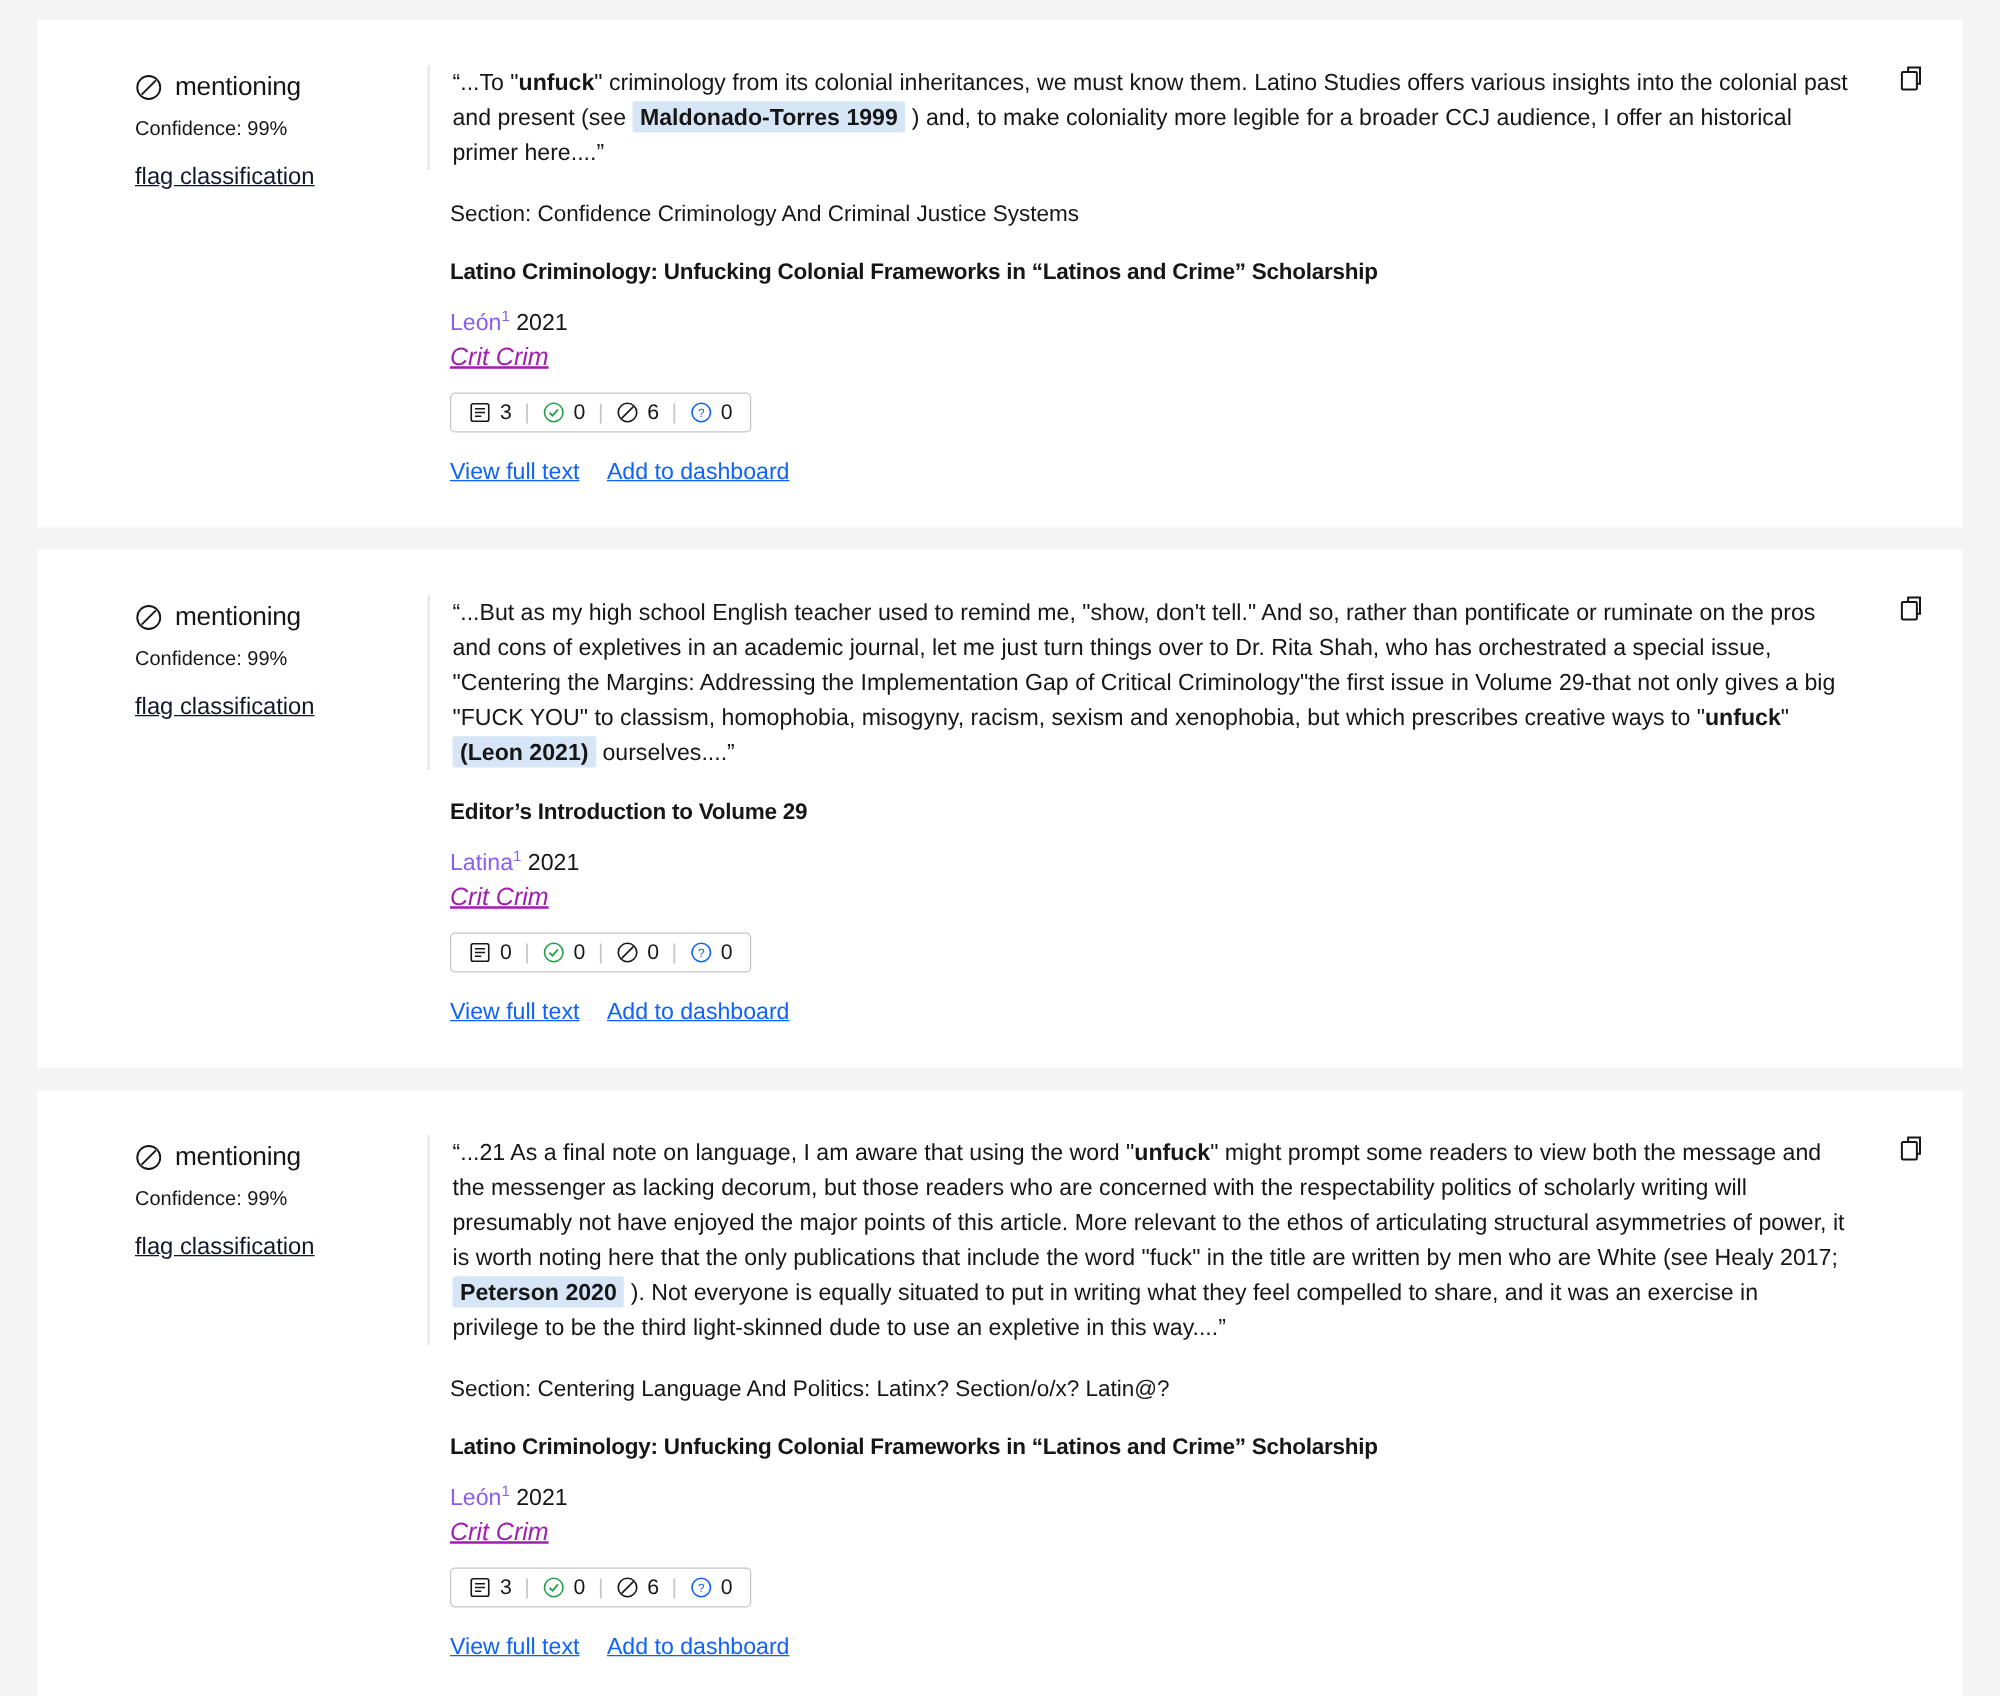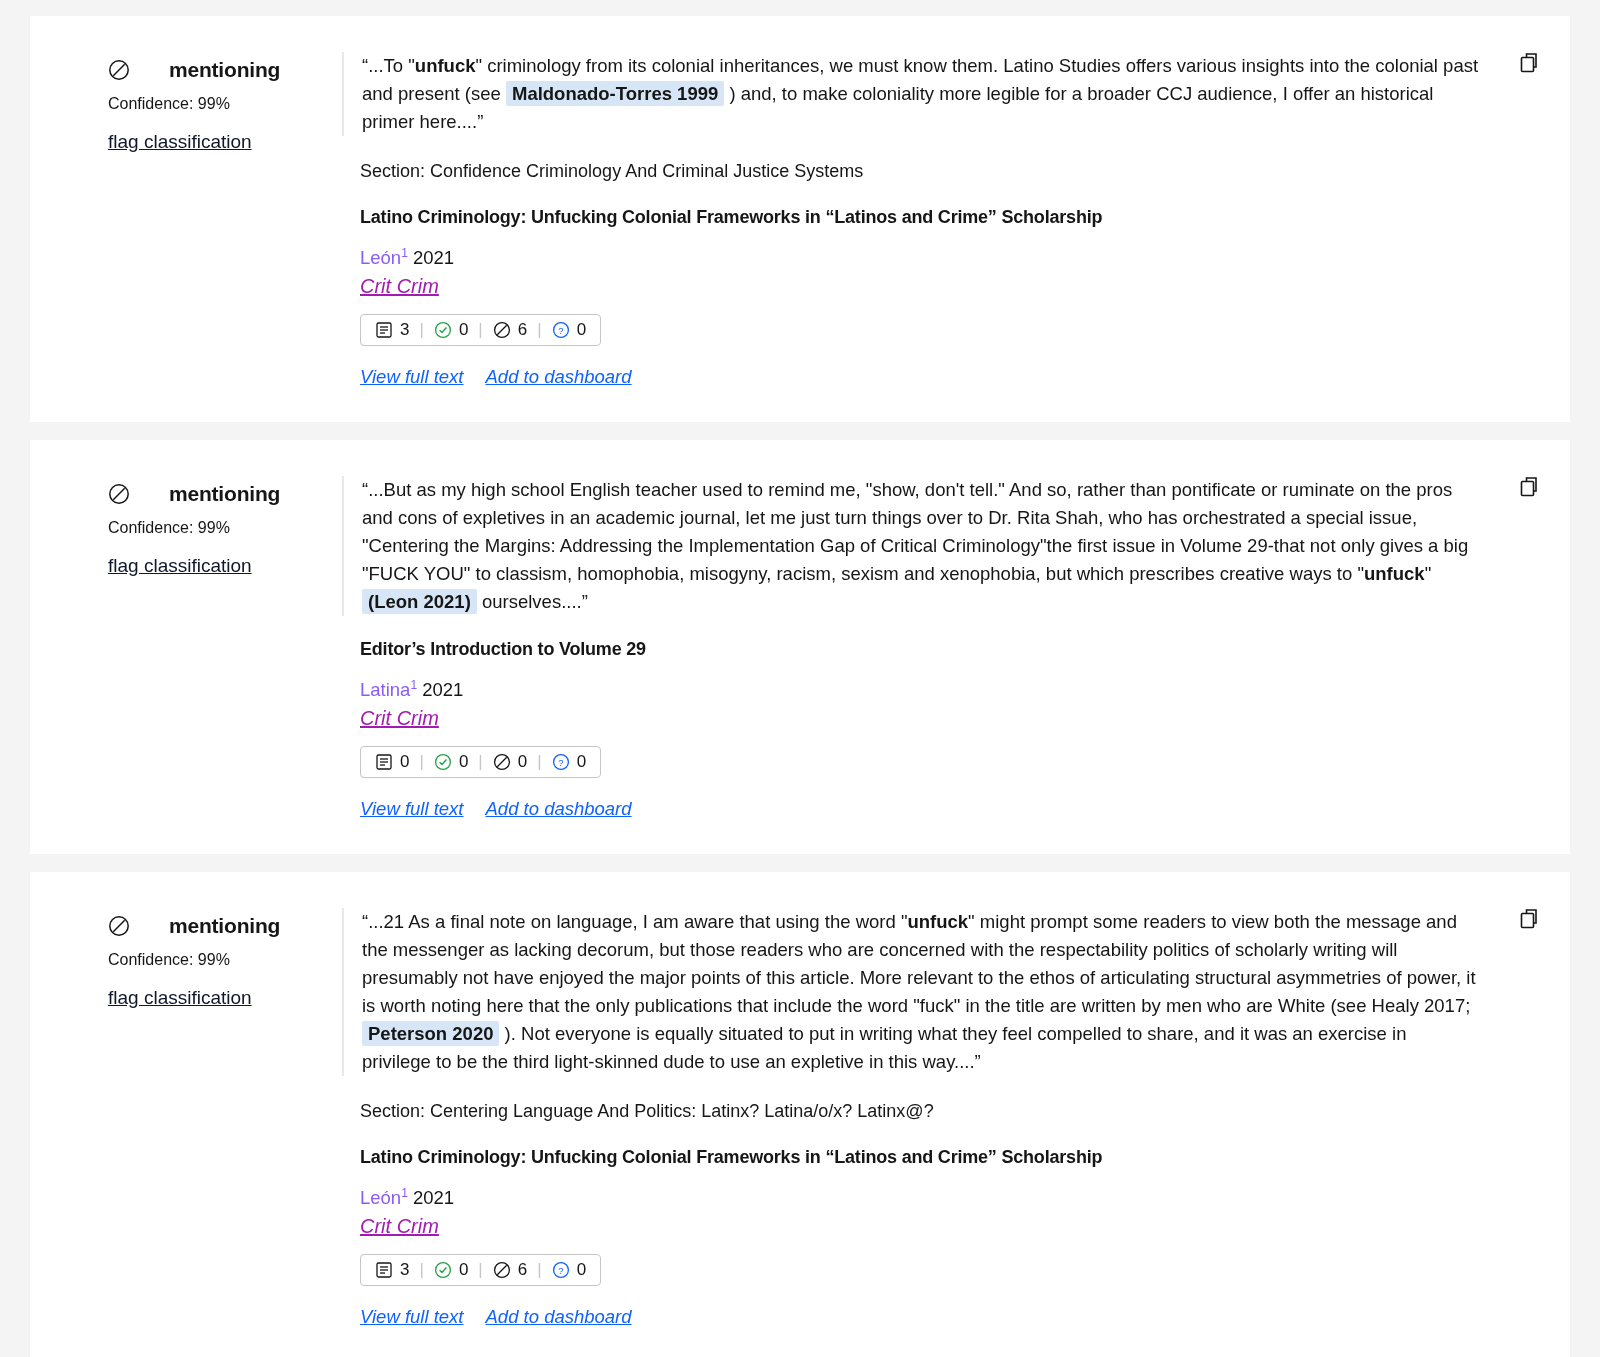--- a/index.html
+++ b/index.html
@@ -38,23 +38,22 @@
     align-items: center;
     gap: 10px;
   }
   .class-icon {
     width: 22px;
     height: 22px;
     flex: 0 0 22px;
   }
   .class-label {
     font-size: 21px;
-    font-weight: bold;
+    font-weight: normal;
     letter-spacing: -0.2px;
-    margin-left: 29px;
   }
   .confidence {
     font-size: 16px;
     color: #161616;
     margin-top: 13px;
   }
   .flag-link {
     font-size: 19px;
     color: #0f172a;
     text-decoration: underline;
@@ -140,21 +139,20 @@
   .sep {
     color: #c6c6c6;
     font-size: 17px;
   }
   .metric svg { display: block; }
 
   .actions {
     margin-top: 20px;
     display: flex;
     gap: 22px;
-    font-style: italic;
   }
   .action-link {
     color: #0f62fe;
     font-size: 18.5px;
     text-decoration: underline;
     cursor: pointer;
   }
 
   .copy-btn {
     position: absolute;
@@ -342,21 +340,21 @@
         </span>
         <span class="class-label">mentioning</span>
       </div>
       <div class="confidence">Confidence: 99%</div>
       <a class="flag-link">flag classification</a>
     </div>
     <div class="right-col">
       <div class="quote">
         <span>“...21 As a final note on language, I am aware that using the word "</span><b>unfuck</b><span>" might prompt some readers to view both the message and the messenger as lacking decorum, but those readers who are concerned with the respectability politics of scholarly writing will presumably not have enjoyed the major points of this article. More relevant to the ethos of articulating structural asymmetries of power, it is worth noting here that the only publications that include the word "fuck" in the title are written by men who are White (see Healy 2017; </span><span class="cite">Peterson 2020</span> <span>). Not everyone is equally situated to put in writing what they feel compelled to share, and it was an exercise in privilege to be the third light-skinned dude to use an expletive in this way....”</span>
       </div>
-      <div class="section-line">Section: Centering Language And Politics: Latinx? Latina/o/x? Latinx@?</div>
+      <div class="section-line">Section: Centering Language And Politics: Latinx? Section/o/x? Latin@?</div>
       <div class="title">Latino Criminology: Unfucking Colonial Frameworks in “Latinos and Crime” Scholarship</div>
       <div class="author-line">
         <span class="author"><span>León</span><sup>1</sup></span>
         <span>2021</span>
       </div>
       <div><a class="journal">Crit Crim</a></div>
       <div class="metrics">
         <span class="metric">
           <span>
               <svg width="18" height="18" viewBox="0 0 18 18">

